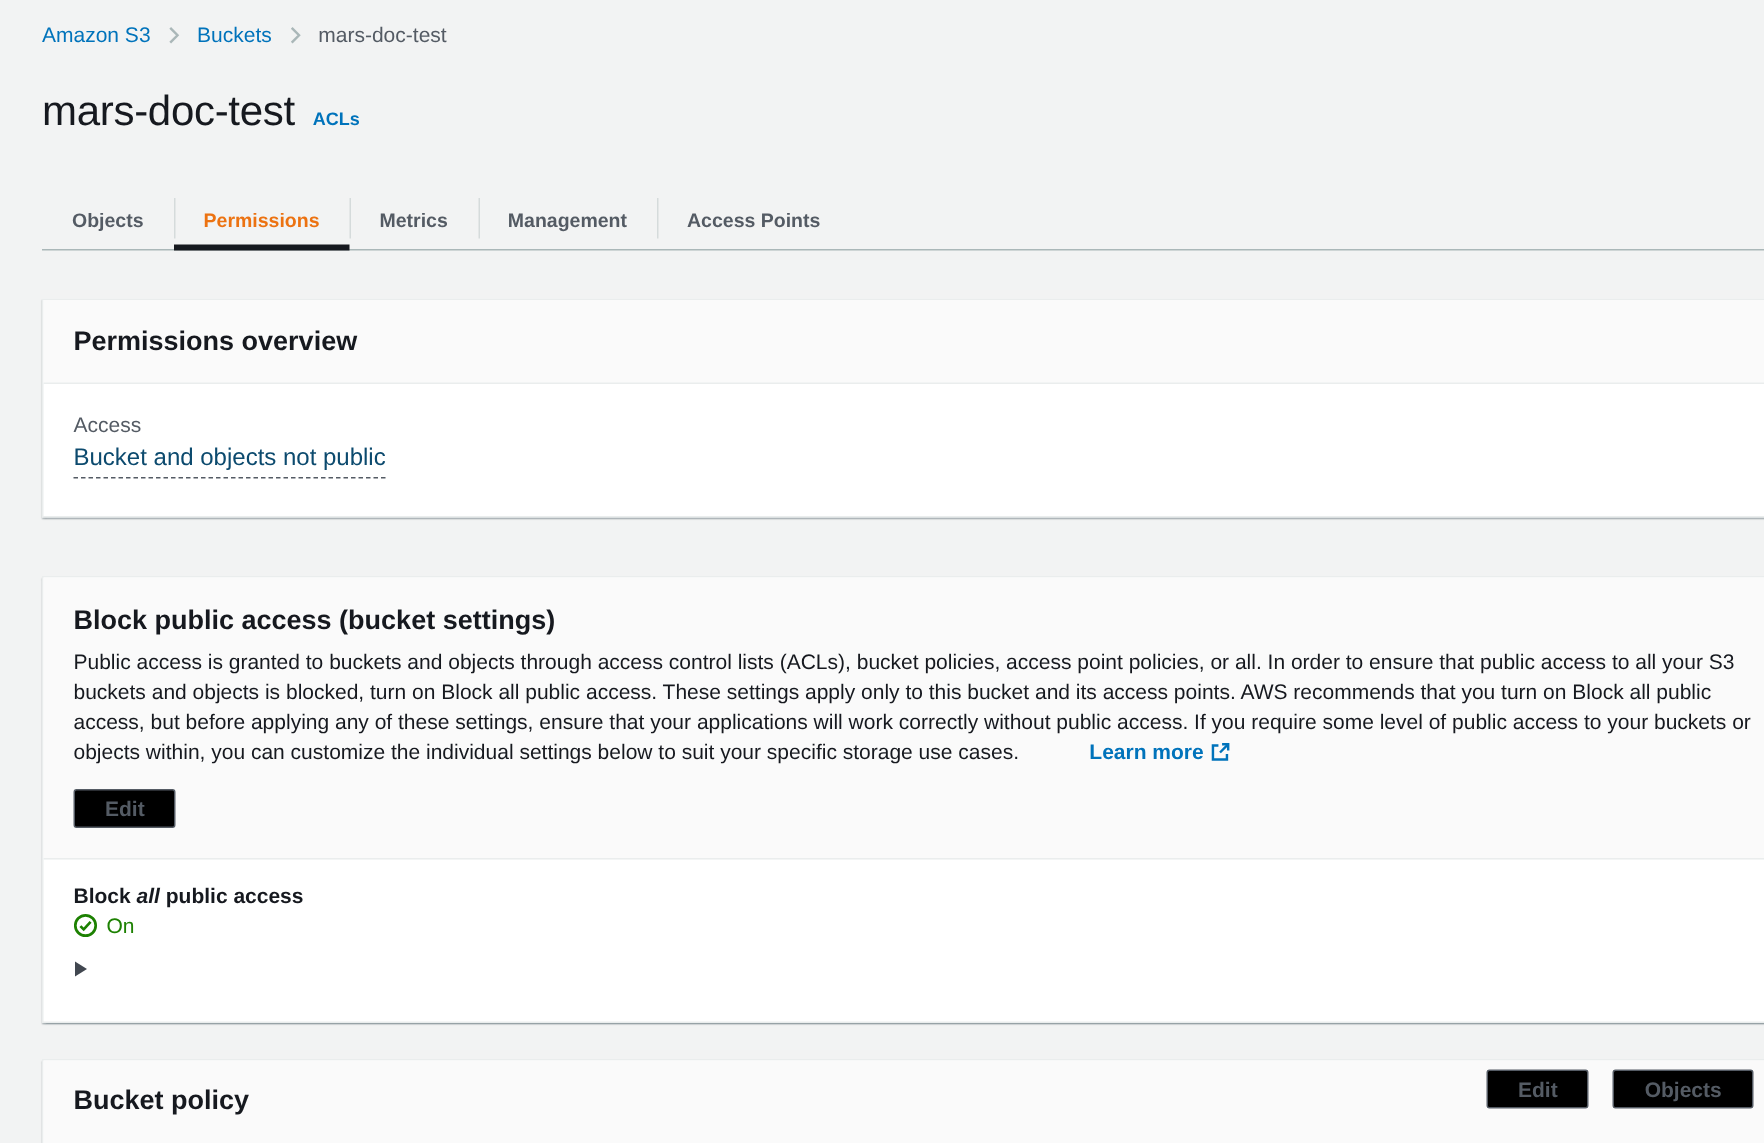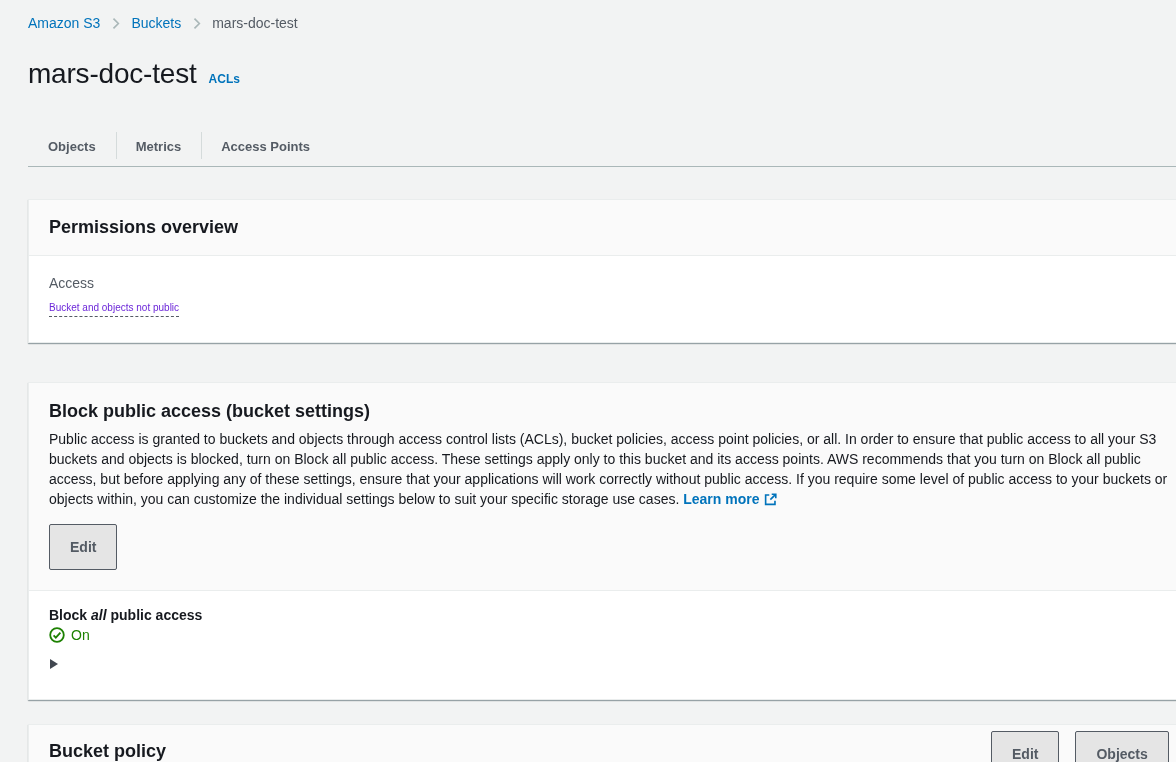--- a/index.html
+++ b/index.html
@@ -34,30 +34,30 @@
   
   .card { width: 1392px; background: #fff; border: 1px solid #eaeded;
           box-shadow: 0 1px 1px 0 rgba(0,28,36,0.3), 1px 1px 1px 0 rgba(0,28,36,0.1); }
   .card-header { background: #fafafa; border-bottom: 1px solid #eaeded; }
   .card-title { font-size: 18px; font-weight: 700; margin: 0; }
 
   .card-overview { margin-top: 32px; }
   .card-overview .card-header { padding: 17px 20px; }
   .card-overview .card-body { padding: 19px 20px 25px; }
   .field-label { font-size: 14px; color: #545b64; margin-bottom: 6px; }
-  .field-value { display: inline-block; font-size: 10px; color: #6d28d9;
+  .field-value { display: inline-block; font-size: 16px; color: #0c4a6e;
                  border-bottom: 1px dashed #545b64; padding-bottom: 3px; cursor: pointer; }
 
   .card-bpa { margin-top: 39px; }
   .card-bpa .card-header { padding: 18px 20px 20px; }
   .section-desc { margin: 7px 0 0; font-size: 14px; line-height: 20px; color: #16191f; max-width: 1122px; }
-  .learn-more { color: #0073bb; font-weight: 700; text-decoration: none; cursor: pointer; white-space: nowrap; }
+  .learn-more { color: #0073bb; font-weight: 700; text-decoration: none; cursor: pointer; white-space: nowrap; margin-left: 43px; }
   .ext-icon { vertical-align: -2px; margin-left: 5px; }
-  .btn { display: inline-block; background: #e5e5e5; border: 1px solid #545b64; border-radius: 2px;
-         padding: 12px 20px; font-size: 14px; font-weight: 700; color: #545b64;
+  .btn { display: inline-block; background: #000000; border: 1px solid #545b64; border-radius: 2px;
+         padding: 2px 20px; font-size: 14px; font-weight: 700; color: #545b64;
          font-family: inherit; cursor: pointer; line-height: 20px; }
   .card-bpa .edit-btn { margin-top: 13px; }
   .card-bpa .card-body { padding: 16px 20px 29px; }
   .block-all-label { font-size: 14px; font-weight: 700; color: #16191f; }
   .block-all-label .it { font-style: italic; }
   .status-row { margin-top: 4px; display: flex; align-items: center; gap: 6px; font-size: 14px; color: #1d8102; }
   .expander-row { margin-top: 15px; display: flex; align-items: center; gap: 13px;
                   font-size: 14px; font-weight: 700; color: #414750; cursor: pointer; }
 
   .card-policy { margin-top: 24px; height: 180px; }
@@ -86,21 +86,23 @@
     <span class="crumb-current">mars-doc-test</span>
   </nav>
 
   <div class="title-row">
     <h1 class="page-title">mars-doc-test</h1>
     <a class="info-link">ACLs</a>
   </div>
 
   <div class="tabs">
     <div class="tab">Objects</div>
+    <div class="tab active">Permissions</div>
     <div class="tab">Metrics</div>
+    <div class="tab">Management</div>
     <div class="tab">Access Points</div>
   </div>
 
   <section class="card card-overview">
     <div class="card-header">
       <h2 class="card-title">Permissions overview</h2>
     </div>
     <div class="card-body">
       <div class="field-label">Access</div>
       <span class="field-value">Bucket and objects not public</span>

